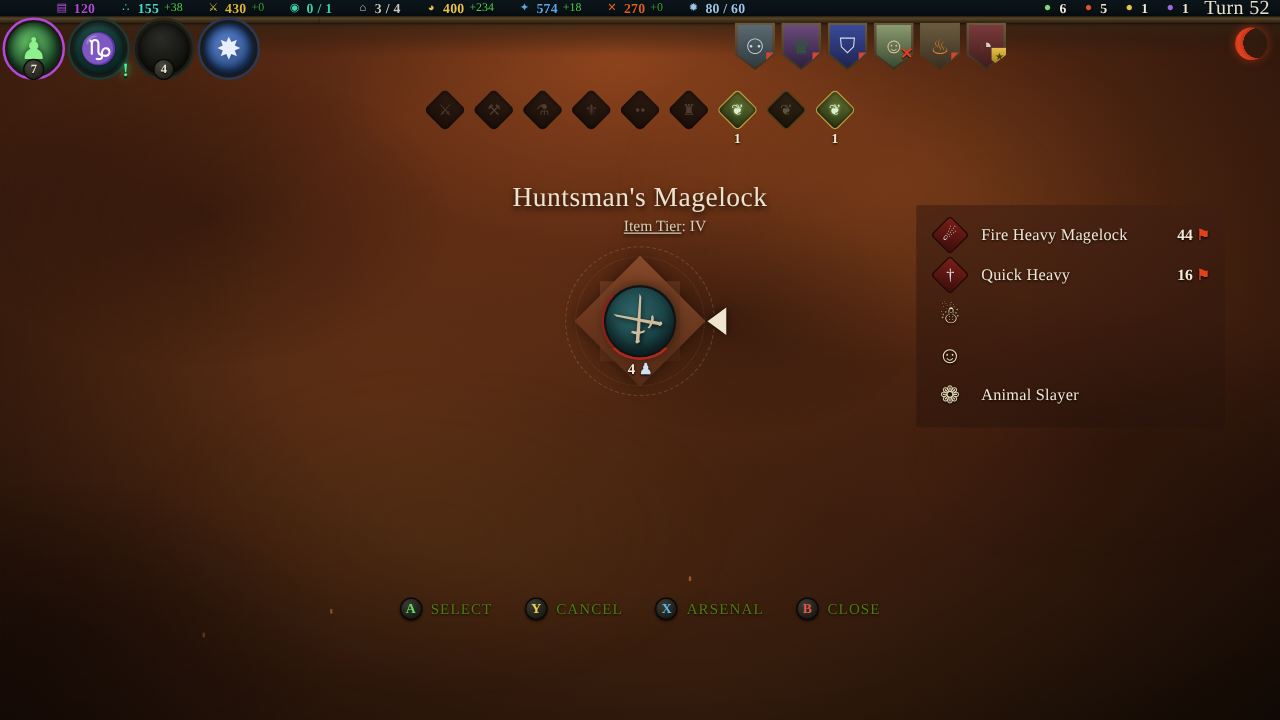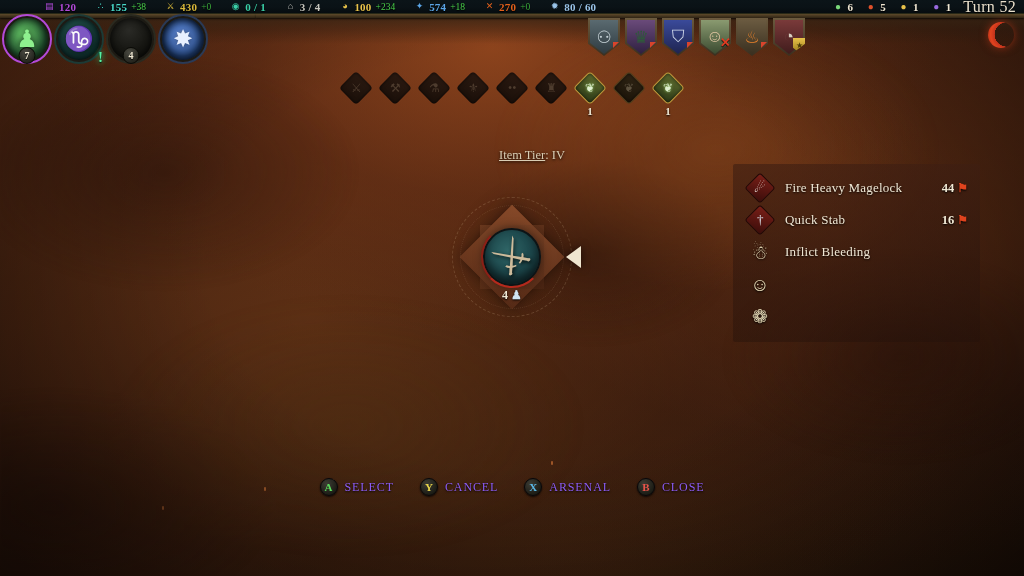--- a/index.html
+++ b/index.html
@@ -259,21 +259,21 @@
     border: 1px solid #07070a;
     display:flex; align-items:center; justify-content:center;
     font-size: 11px; font-weight: bold;
     box-shadow: 0 1px 2px rgba(0,0,0,.8);
   }
   .key-a { color: #5ddc5d; }
   .key-y { color: #e8d44a; }
   .key-x { color: #5bb9e8; }
   .key-b { color: #e8544a; }
   .btn-label {
-    font-size: 12px; color: #8b5cf6; letter-spacing: .9px;
+    font-size: 12px; color: #4d7c0f; letter-spacing: .9px;
     font-variant: small-caps; text-transform: uppercase;
     text-shadow: 0 1px 2px rgba(0,0,0,.9);
   }
   .mark-seen {
     position:absolute; left: 803px; top: 477px; width: 165px; height: 22px;
     background: linear-gradient(180deg, #1d4944 0%, #17625a 38%, #0e3a37 100%);
     border: 1px solid #0c2624;
     box-shadow: inset 0 0 8px rgba(0,0,0,.5), 0 1px 3px rgba(0,0,0,.7);
     display:flex; align-items:center; justify-content:center;
   }
@@ -315,21 +315,21 @@
         <div class="res-group">
           <span class="res-ico" style="color:#3ad0a8">◉</span>
           <span class="res-val" style="color:#3ad0a8">0 / 1</span>
         </div>
         <div class="res-group">
           <span class="res-ico" style="color:#c8c8c0">⌂</span>
           <span class="res-val" style="color:#c8c8c0">3 / 4</span>
         </div>
         <div class="res-group">
           <span class="res-ico" style="color:#e8c24a">◕</span>
-          <span class="res-val" style="color:#e8c24a">100</span>
+          <span class="res-val" style="color:#e8c24a">400</span>
           <span class="res-delta">+234</span>
         </div>
         <div class="res-group">
           <span class="res-ico" style="color:#5ba6e8">✦</span>
           <span class="res-val" style="color:#5ba6e8">574</span>
           <span class="res-delta">+18</span>
         </div>
         <div class="res-group">
           <span class="res-ico" style="color:#e0601c">✕</span>
           <span class="res-val" style="color:#e0601c">270</span>
@@ -473,20 +473,21 @@
       </div>
       <div class="pip-wrap">
         <div class="pip lit">
           <span class="g">❦</span>
         </div>
         <div class="pip-num">1</div>
       </div>
     </div>
 
   <div class="title-block">
+    <div class="item-title">Huntsman's Magelock</div>
     <div class="item-tier">
       <span class="u">Item Tier</span><span>: </span><span>IV</span>
     </div>
   </div>
 
   <div class="item-stage">
     <div class="rune-circle"></div>
     <div class="item-diamond"></div>
     <div class="item-square"></div>
     <div class="item-orb">
@@ -512,41 +513,41 @@
           <span>44</span>
           <span class="dmg-ico">⚑</span>
         </div>
       </div>
       <div class="ab-row">
         <div class="ab-ico">
           <div class="ab-dia">
             <span style="color:#dce4ee">†</span>
           </div>
         </div>
-        <div class="ab-name">Quick Stab</div>
+        <div class="ab-name">Quick Heavy</div>
         <div class="ab-dmg">
           <span>16</span>
           <span class="dmg-ico">⚑</span>
         </div>
       </div>
       <div class="ab-row">
         <div class="ab-ico">
           <div class="ab-plain" style="color:#e8dcb8">☃</div>
         </div>
-        <div class="ab-name">Inflict Bleeding</div>
       </div>
       <div class="ab-row">
         <div class="ab-ico">
           <div class="ab-plain" style="color:#e8dcb8">☺</div>
         </div>
       </div>
       <div class="ab-row">
         <div class="ab-ico">
           <div class="ab-plain" style="color:#e8dcb8">❁</div>
         </div>
+        <div class="ab-name">Animal Slayer</div>
       </div>
     </div>
 
   <div class="btnbar" id="btnbar">
       <div class="btn">
         <div class="btn-key key-a">A</div>
         <div class="btn-label">Select</div>
       </div>
       <div class="btn">
         <div class="btn-key key-y">Y</div>

